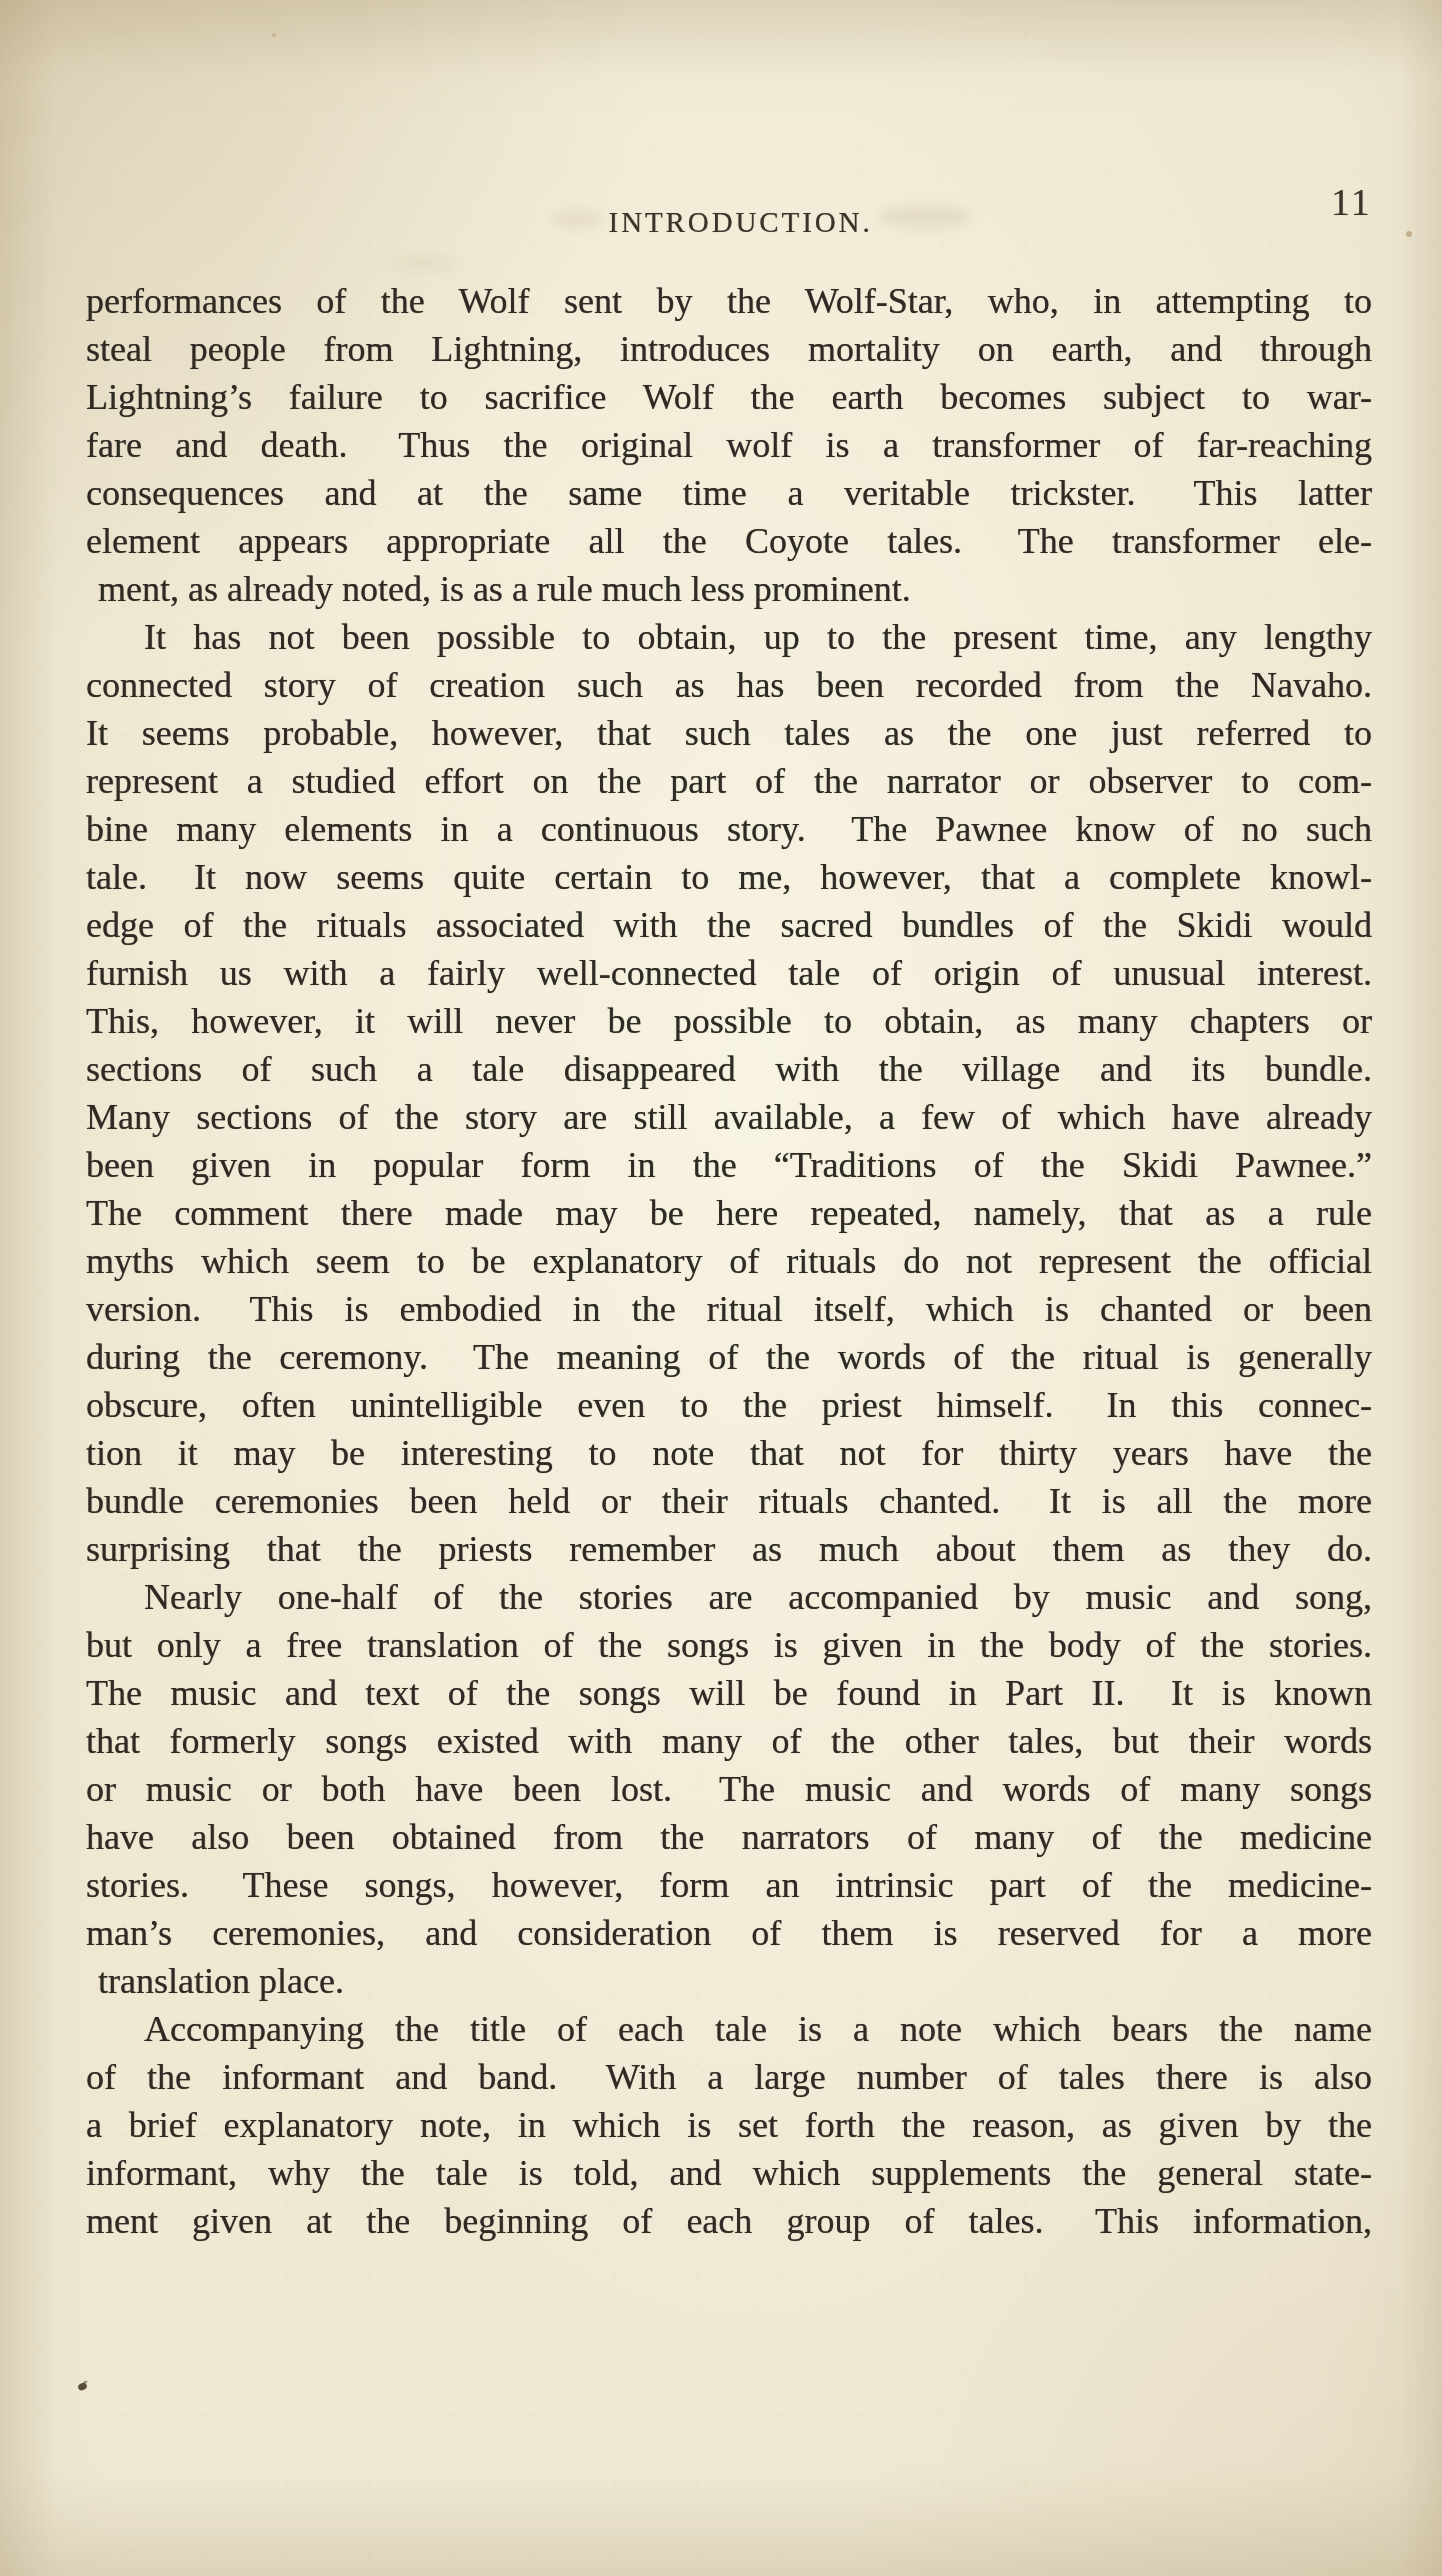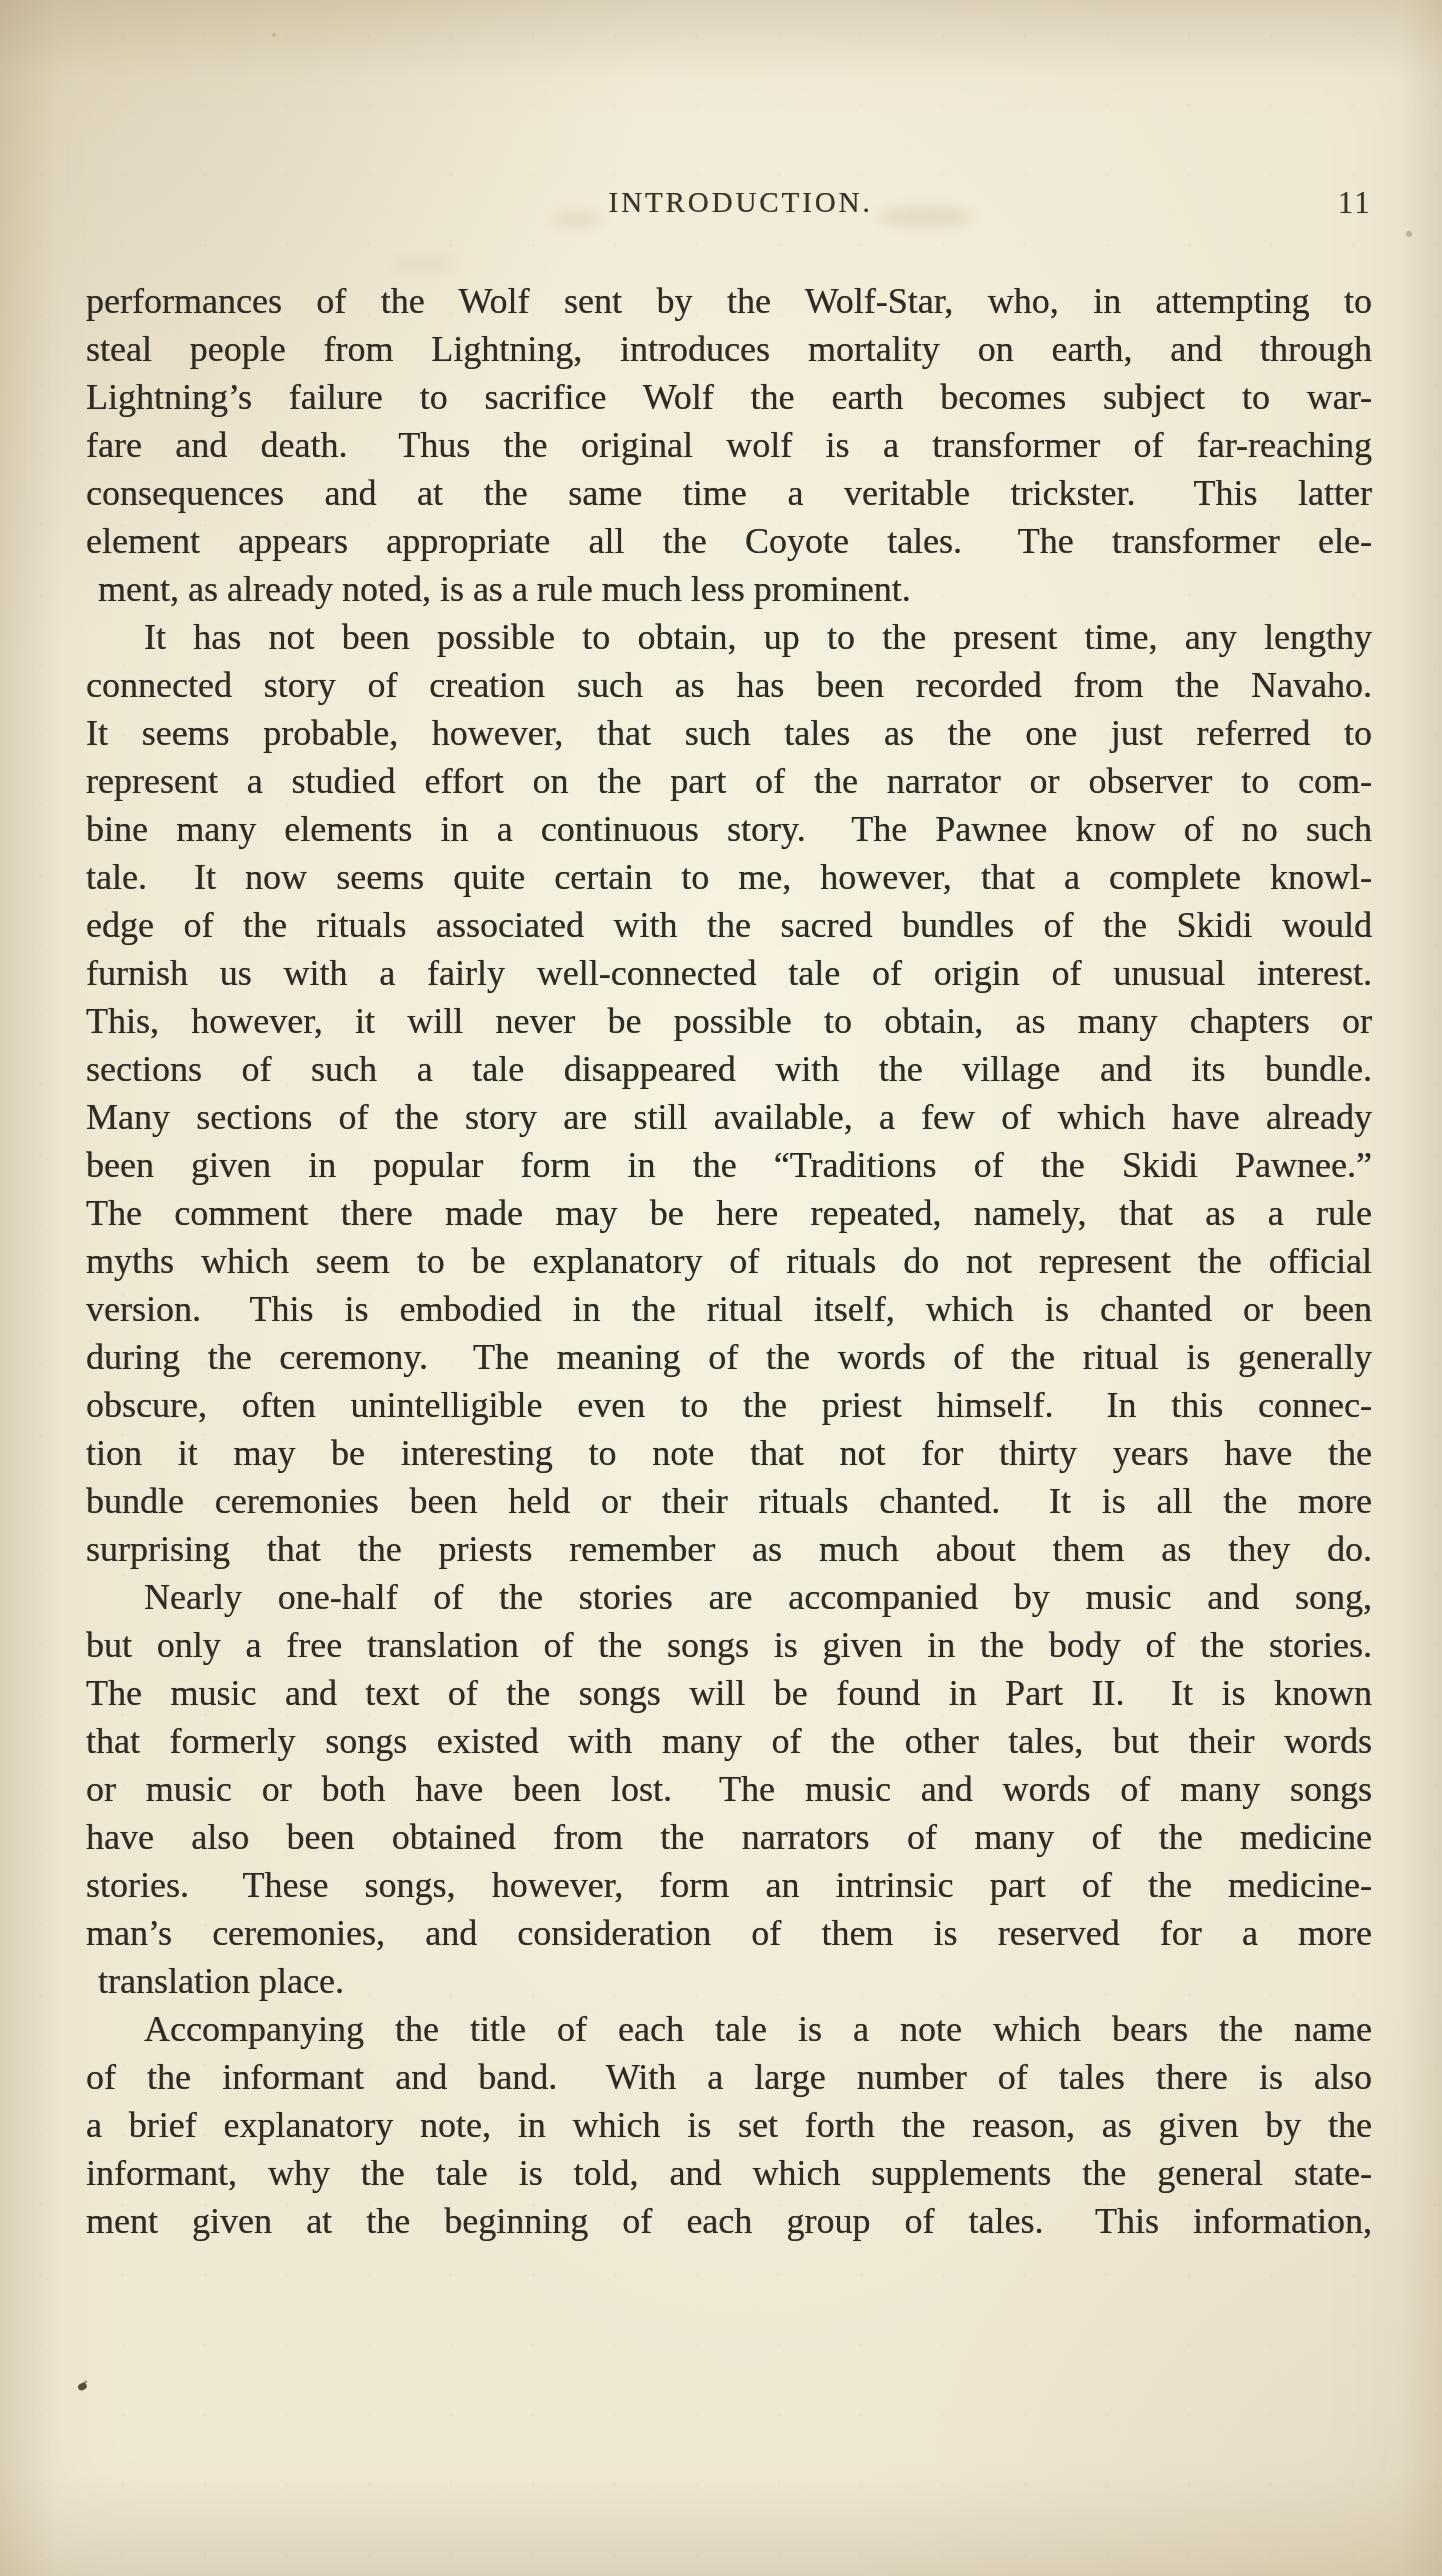--- a/index.html
+++ b/index.html
@@ -25,24 +25,25 @@
   }
   .pagehead{
     position:absolute;left:86px;top:185px;width:1286px;height:38px;
   }
   .running-title{
     position:absolute;left:50%;transform:translateX(-50%);margin-left:11.6px;
     font-size:29px;line-height:35px;letter-spacing:2.9px;
     color:#3a352b;
     text-shadow:0 0 0.7px rgba(58,53,43,0.55), 0.4px 0.4px 0 rgba(58,53,43,0.2);
     white-space:nowrap;
+    margin-top:20px;
   }
   .folio{
     position:absolute;right:0;top:0;
-    font-size:31px;line-height:35px;letter-spacing:2.2px;
+    font-size:38px;line-height:35px;letter-spacing:2.2px;
     color:#3a352b;
     text-shadow:0 0 0.7px rgba(58,53,43,0.55);
   }
   .body-text{
     position:absolute;left:86px;top:277px;width:1286px;
     font-size:36px;line-height:48px;
     color:#2f2b24;
     text-shadow:0 0 0.7px rgba(47,43,36,0.55), 0.4px 0.4px 0 rgba(47,43,36,0.22);
   }
   .line{

